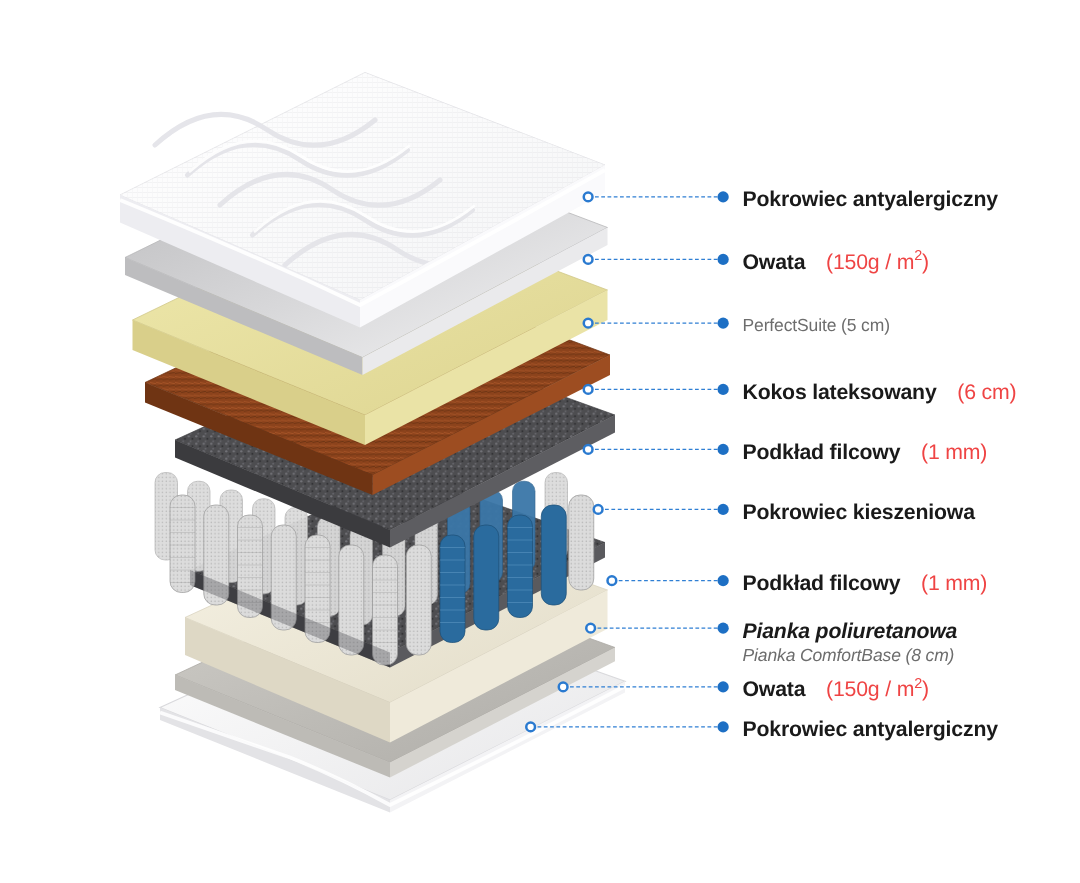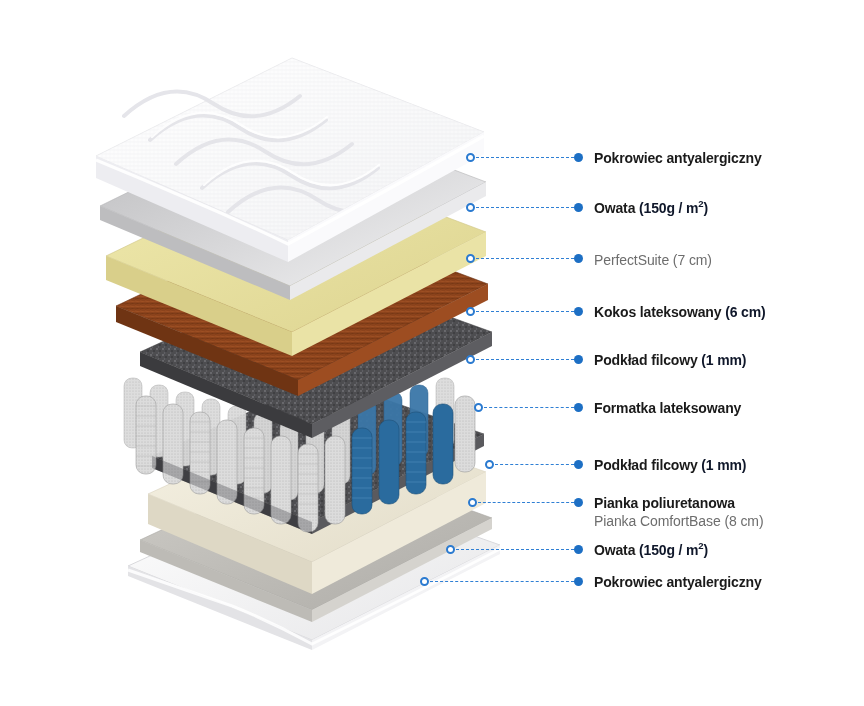--- a/index.html
+++ b/index.html
@@ -16,28 +16,29 @@
 
   .callout { position:absolute; left:0; top:0; width:864px; height:0; }
 
   .label {
     position:absolute;
     white-space:nowrap;
     line-height:1.18;
     pointer-events:auto;
   }
   .label .l1 {
-    font-size:14px;
+    font-size:17px;
     font-weight:bold;
     color:#1a1a1a;
     letter-spacing:-0.15px;
   }
   .label .l1 .sub {
-    font-weight:bold;
-    color:#0f172a;
+    font-weight:normal;
+    color:#ef4444;
+    margin-left:12px;
   }
   .label .l2 {
     font-size:14px;
     font-weight:normal;
     color:#6d6d6d;
     letter-spacing:-0.1px;
     margin-top:1px;
   }
   sup { font-size:0.68em; vertical-align:super; line-height:0; }
 
@@ -267,21 +268,21 @@
         <span class="bullet" style="left: 573.5px; top: 202.5px;"></span>
         <div class="label" style="left: 594px; top: 200px;">
           <div class="l1">Owata<span class="sub"> (150g / m<sup>2</sup>)</span></div>
         </div>
       </div>
       <div class="callout">
         <span class="anchor" style="left: 465.5px; top: 253.5px;"></span>
         <span class="dash" style="left: 476px; top: 258px; width: 98px;"></span>
         <span class="bullet" style="left: 573.5px; top: 253.5px;"></span>
         <div class="label" style="left: 594px; top: 251px;">
-          <div class="l2">PerfectSuite (7 cm)</div>
+          <div class="l2">PerfectSuite (5 cm)</div>
         </div>
       </div>
       <div class="callout">
         <span class="anchor" style="left: 465.5px; top: 306.5px;"></span>
         <span class="dash" style="left: 476px; top: 311px; width: 98px;"></span>
         <span class="bullet" style="left: 573.5px; top: 306.5px;"></span>
         <div class="label" style="left: 594px; top: 304px;">
           <div class="l1">Kokos lateksowany<span class="sub"> (6 cm)</span></div>
         </div>
       </div>
@@ -291,36 +292,36 @@
         <span class="bullet" style="left: 573.5px; top: 354.5px;"></span>
         <div class="label" style="left: 594px; top: 352px;">
           <div class="l1">Podkład filcowy<span class="sub"> (1 mm)</span></div>
         </div>
       </div>
       <div class="callout">
         <span class="anchor" style="left: 473.5px; top: 402.5px;"></span>
         <span class="dash" style="left: 484px; top: 407px; width: 90px;"></span>
         <span class="bullet" style="left: 573.5px; top: 402.5px;"></span>
         <div class="label" style="left: 594px; top: 400px;">
-          <div class="l1">Formatka lateksowany</div>
+          <div class="l1">Pokrowiec kieszeniowa</div>
         </div>
       </div>
       <div class="callout">
         <span class="anchor" style="left: 484.5px; top: 459.5px;"></span>
         <span class="dash" style="left: 495px; top: 464px; width: 79px;"></span>
         <span class="bullet" style="left: 573.5px; top: 459.5px;"></span>
         <div class="label" style="left: 594px; top: 457px;">
           <div class="l1">Podkład filcowy<span class="sub"> (1 mm)</span></div>
         </div>
       </div>
       <div class="callout">
         <span class="anchor" style="left: 467.5px; top: 497.5px;"></span>
         <span class="dash" style="left: 478px; top: 502px; width: 96px;"></span>
         <span class="bullet" style="left: 573.5px; top: 497.5px;"></span>
-        <div class="label" style="left: 594px; top: 495px;">
+        <div class="label" style="left: 594px; top: 495px; font-style: italic;">
           <div class="l1">Pianka poliuretanowa</div>
           <div class="l2">Pianka ComfortBase (8 cm)</div>
         </div>
       </div>
       <div class="callout">
         <span class="anchor" style="left: 445.5px; top: 544.5px;"></span>
         <span class="dash" style="left: 456px; top: 549px; width: 118px;"></span>
         <span class="bullet" style="left: 573.5px; top: 544.5px;"></span>
         <div class="label" style="left: 594px; top: 542px;">
           <div class="l1">Owata<span class="sub"> (150g / m<sup>2</sup>)</span></div>

